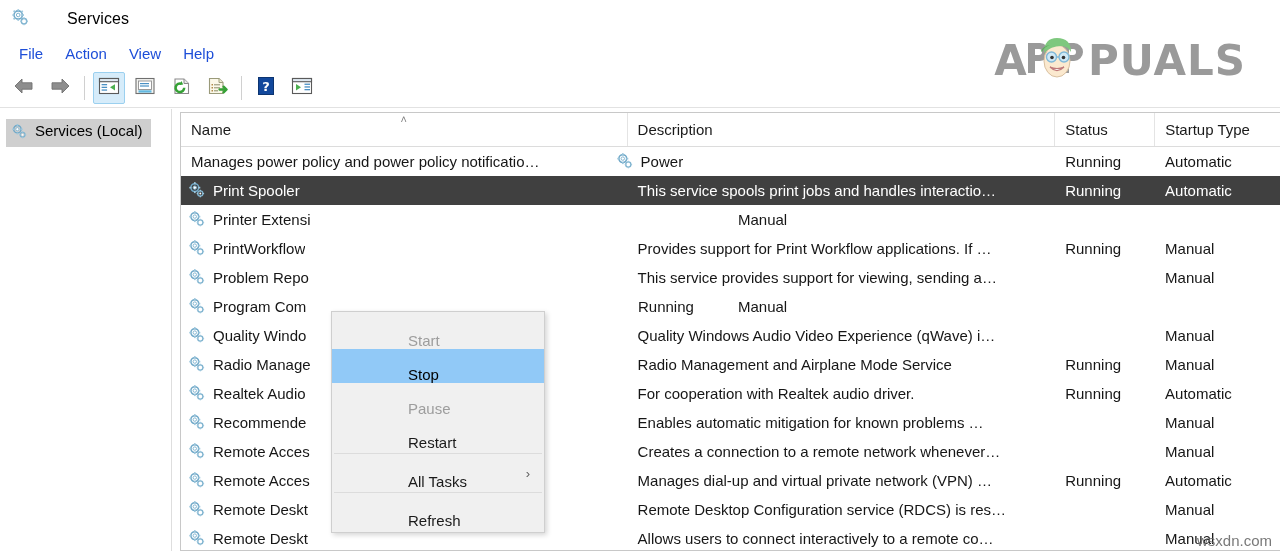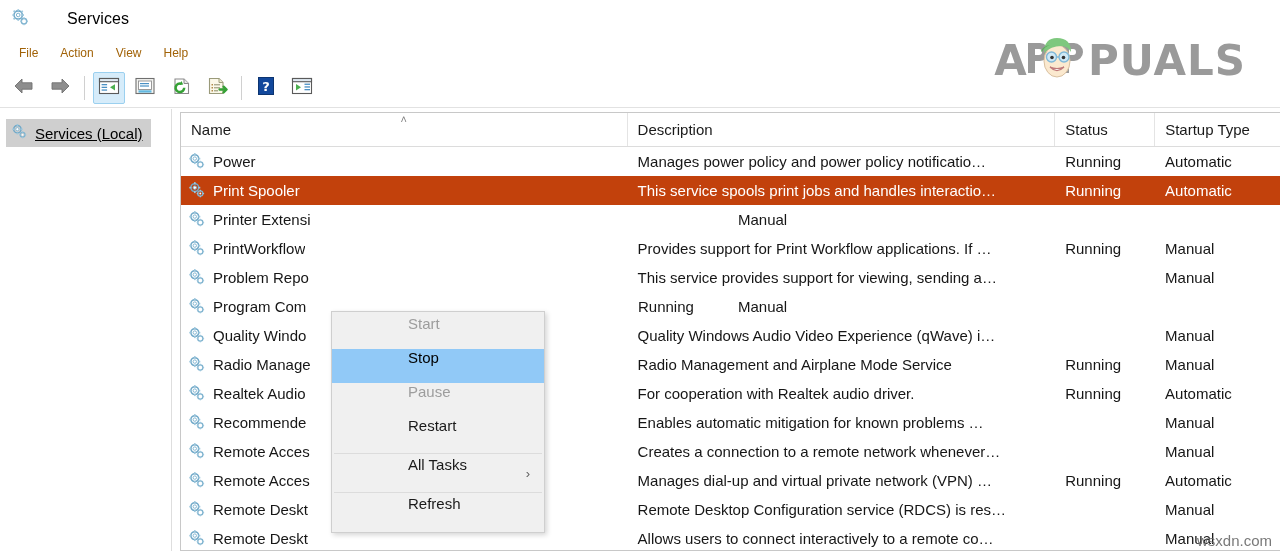--- a/index.html
+++ b/index.html
@@ -35,21 +35,21 @@
   
   .menubar {
     position: absolute; left: 0; top: 38px;
     width: 1280px; height: 30px;
     background: #ffffff;
     display: flex; align-items: center;
     padding-left: 8px;
     box-sizing: border-box;
   }
   .menubar .menu-item {
-    font-size: 12px; color: #a16207;
+    font-size: 15px; color: #1d4ed8;
     padding: 3px 11px;
     cursor: default;
   }
 
   
   .toolbar {
     position: absolute; left: 0; top: 68px;
     width: 1280px; height: 40px;
     background: #ffffff;
     border-bottom: 1px solid #e2e2e2;
@@ -101,26 +101,25 @@
   
   .tree-pane {
     position: absolute; left: 0; top: 0;
     width: 172px; height: 442px;
     background: #ffffff;
     border-right: 1px solid #dedede;
     box-sizing: border-box;
     padding-top: 10px;
   }
   .tree-node {
-    display: inline-flex; align-items: center;
+    display: inline-flex; 
     margin-left: 6px;
     padding: 3px 8px 3px 4px;
     background: #cfcfcf;
     border-radius: 0;
-    text-decoration: underline;
   }
   .tree-node .tn-label {
     font-size: 15px; color: #000;
     margin-left: 7px;
   }
 
   
   .list-pane {
     position: absolute; left: 180px; top: 3px;
     width: 1100px; height: 439px;
@@ -160,21 +159,21 @@
   .c-status { width: 100px; }
   .c-start  { width: 125px; border-right: none; }
 
   .list-body { position: relative; }
   .row {
     display: flex;
     height: 29px;
     align-items: center;
     box-sizing: border-box;
   }
-  .row.selected { background: #c2410c; text-align: right; }
+  .row.selected { background: #404040; text-align: right; }
   .row.selected .cell { color: #ffffff; }
   .cell {
     font-size: 15px;
     color: #161616;
     padding-left: 10px;
     box-sizing: border-box;
     white-space: nowrap;
     overflow: hidden;
     display: flex; align-items: center;
     height: 100%;
@@ -194,21 +193,21 @@
     background: #f0f0f0;
     border: 1px solid #cfcfcf;
     box-shadow: 2px 2px 5px rgba(0,0,0,0.17);
     padding: 3px 0 3px 0;
     box-sizing: border-box;
     z-index: 50;
   }
   .ctx-item {
     position: relative;
     height: 34px;
-    display: flex; align-items: flex-start;
+    display: flex; align-items: flex-end;
     padding-left: 76px;
     font-size: 15px;
     color: #1a1a1a;
     box-sizing: border-box;
   }
   .ctx-item.disabled { color: #9d9d9d; }
   .ctx-item.hover { background: #91c9f7; color: #000; }
   .ctx-item .submenu-arrow {
     position: absolute;
     right: 14px; top: 50%;
@@ -445,20 +444,21 @@
         <div class="hdr-cell c-status">
           <span>Status</span>
         </div>
         <div class="hdr-cell c-start">
           <span>Startup Type</span>
         </div>
       </div>
 
       <div class="list-body" id="list-body">
           <div class="row">
+            <div class="cell desc">Manages power policy and power policy notificatio…</div>
             <div class="cell name">
               <span class="svc-icon">
 <svg width="19" height="19" viewBox="0 0 20 20">
   <circle cx="8.2" cy="8" r="4.1" fill="none" stroke="#6fa8c8" stroke-width="1.6"></circle>
   <circle cx="8.2" cy="8" r="1.8" fill="#ffffff" stroke="#7fb3cf" stroke-width="1"></circle>
   <g fill="#9cc6dc">
     <rect x="7.4" y="2.2" width="1.7" height="2.2"></rect>
     <rect x="7.4" y="11.6" width="1.7" height="2.2"></rect>
     <rect x="2.4" y="7.2" width="2.2" height="1.7"></rect>
     <rect x="11.8" y="7.2" width="2.2" height="1.7"></rect>
@@ -467,21 +467,20 @@
   <circle cx="14" cy="14.2" r="1" fill="#ffffff"></circle>
   <g fill="#9cc6dc">
     <rect x="13.4" y="10.3" width="1.3" height="1.6"></rect>
     <rect x="13.4" y="16.6" width="1.3" height="1.6"></rect>
     <rect x="10.2" y="13.6" width="1.6" height="1.3"></rect>
     <rect x="16.4" y="13.6" width="1.6" height="1.3"></rect>
   </g>
 </svg></span>
               <span class="nm">Power</span>
             </div>
-            <div class="cell desc">Manages power policy and power policy notificatio…</div>
             <div class="cell status">Running</div>
             <div class="cell start">Automatic</div>
           </div>
           <div class="row selected">
             <div class="cell name">
               <span class="svc-icon">
 <svg width="19" height="19" viewBox="0 0 20 20">
   <circle cx="8.2" cy="8" r="4.1" fill="none" stroke="#6fa8c8" stroke-width="1.6"></circle>
   <circle cx="8.2" cy="8" r="1.8" fill="#ffffff" stroke="#7fb3cf" stroke-width="1"></circle>
   <g fill="#9cc6dc">

